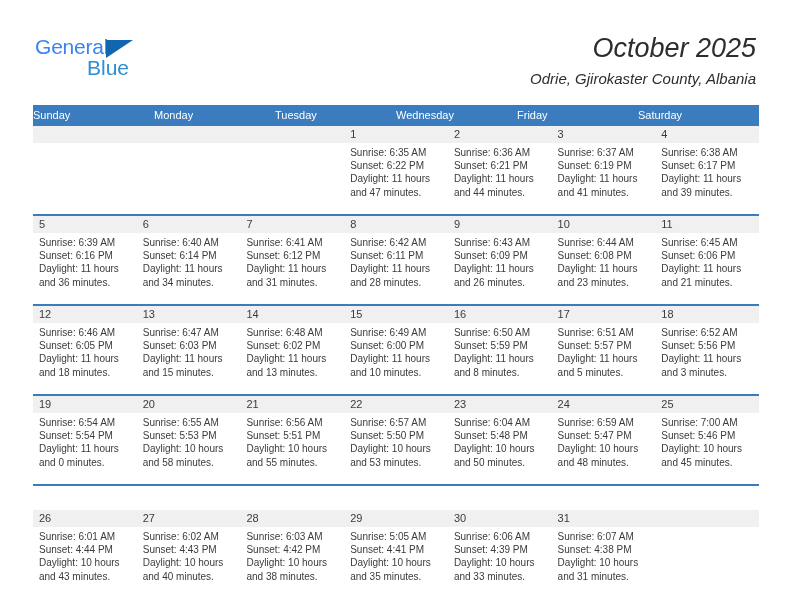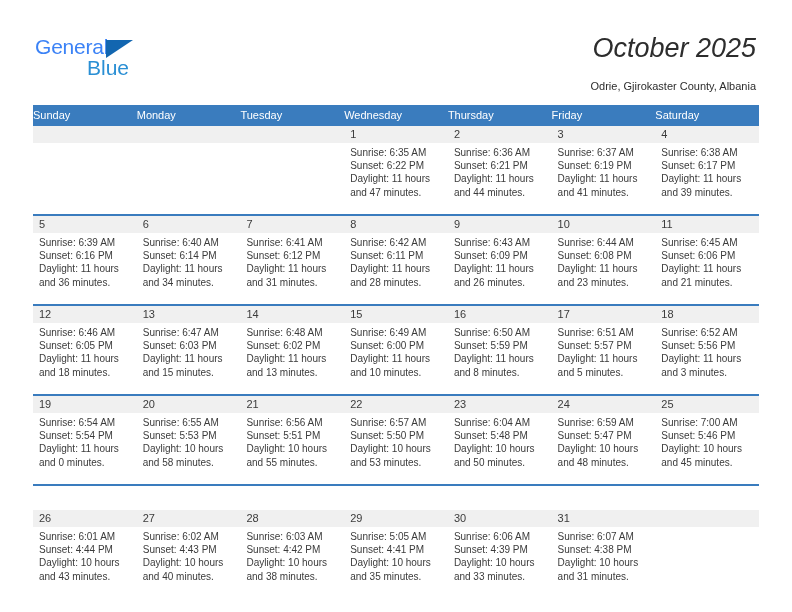--- a/index.html
+++ b/index.html
@@ -62,24 +62,25 @@
     text-align: right;
   }
   .cal-title {
     font-size: 27px;
     color: #2d2d2d;
     line-height: 32px;
     font-weight: normal;
     font-style: italic;
   }
   .cal-subtitle {
-    margin-top: 14px;
-    font-size: 11px;
+    margin-top: 7px;
+    font-size: 15px;
     color: #2d2d2d;
     line-height: 16px;
+    font-style: italic;
   }
 
   
   .calendar {
     position: absolute;
     left: 33px;
     top: 105px;
     width: 726px;
   }
   .weekdays {
@@ -141,21 +142,20 @@
       <div class="cal-subtitle">Odrie, Gjirokaster County, Albania</div>
     </div>
   </div>
 
   <div class="calendar">
     <div class="weekdays">
       <div class="weekday">Sunday</div>
       <div class="weekday">Monday</div>
       <div class="weekday">Tuesday</div>
       <div class="weekday">Wednesday</div>
-      <div class="weekday">Thursday</div>
       <div class="weekday">Friday</div>
       <div class="weekday">Saturday</div>
     </div>
 
     <div class="week">
       <div class="week-nums">
         <div class="daynum"></div>
         <div class="daynum"></div>
         <div class="daynum"></div>
         <div class="daynum">1</div>

